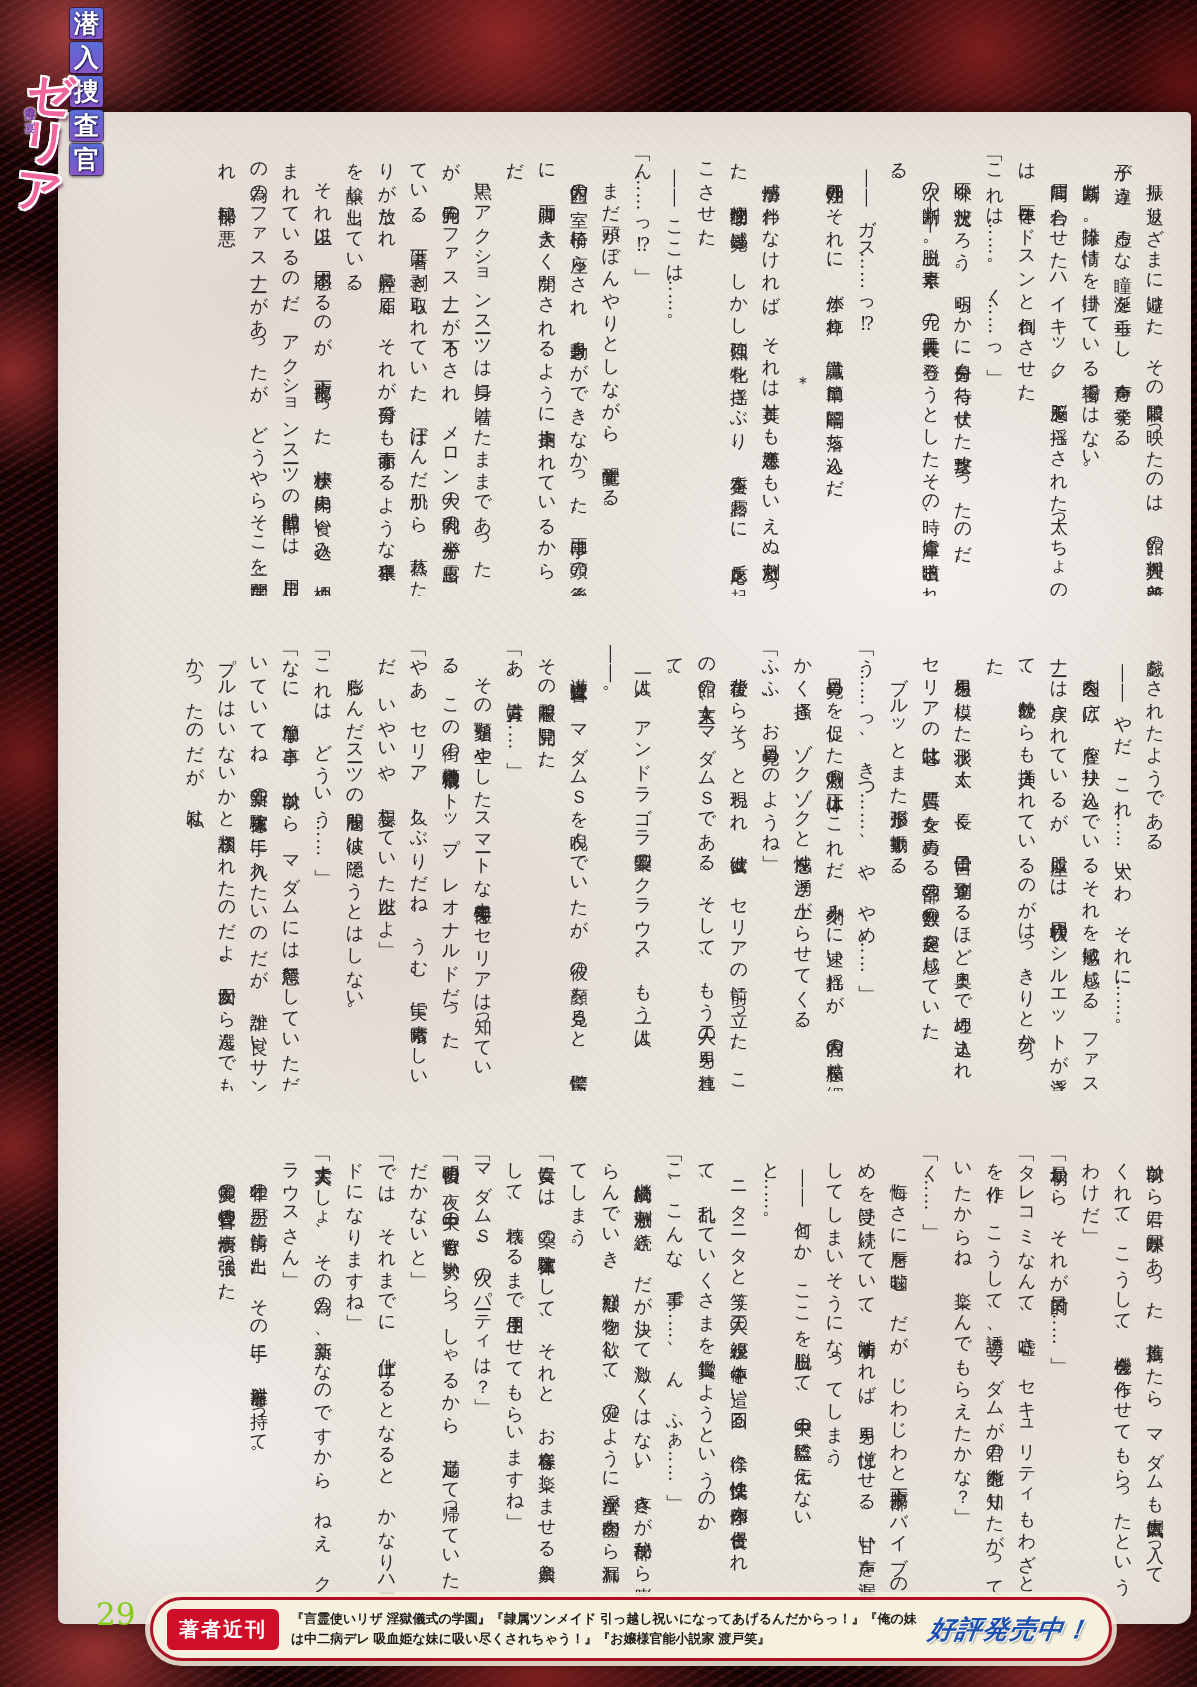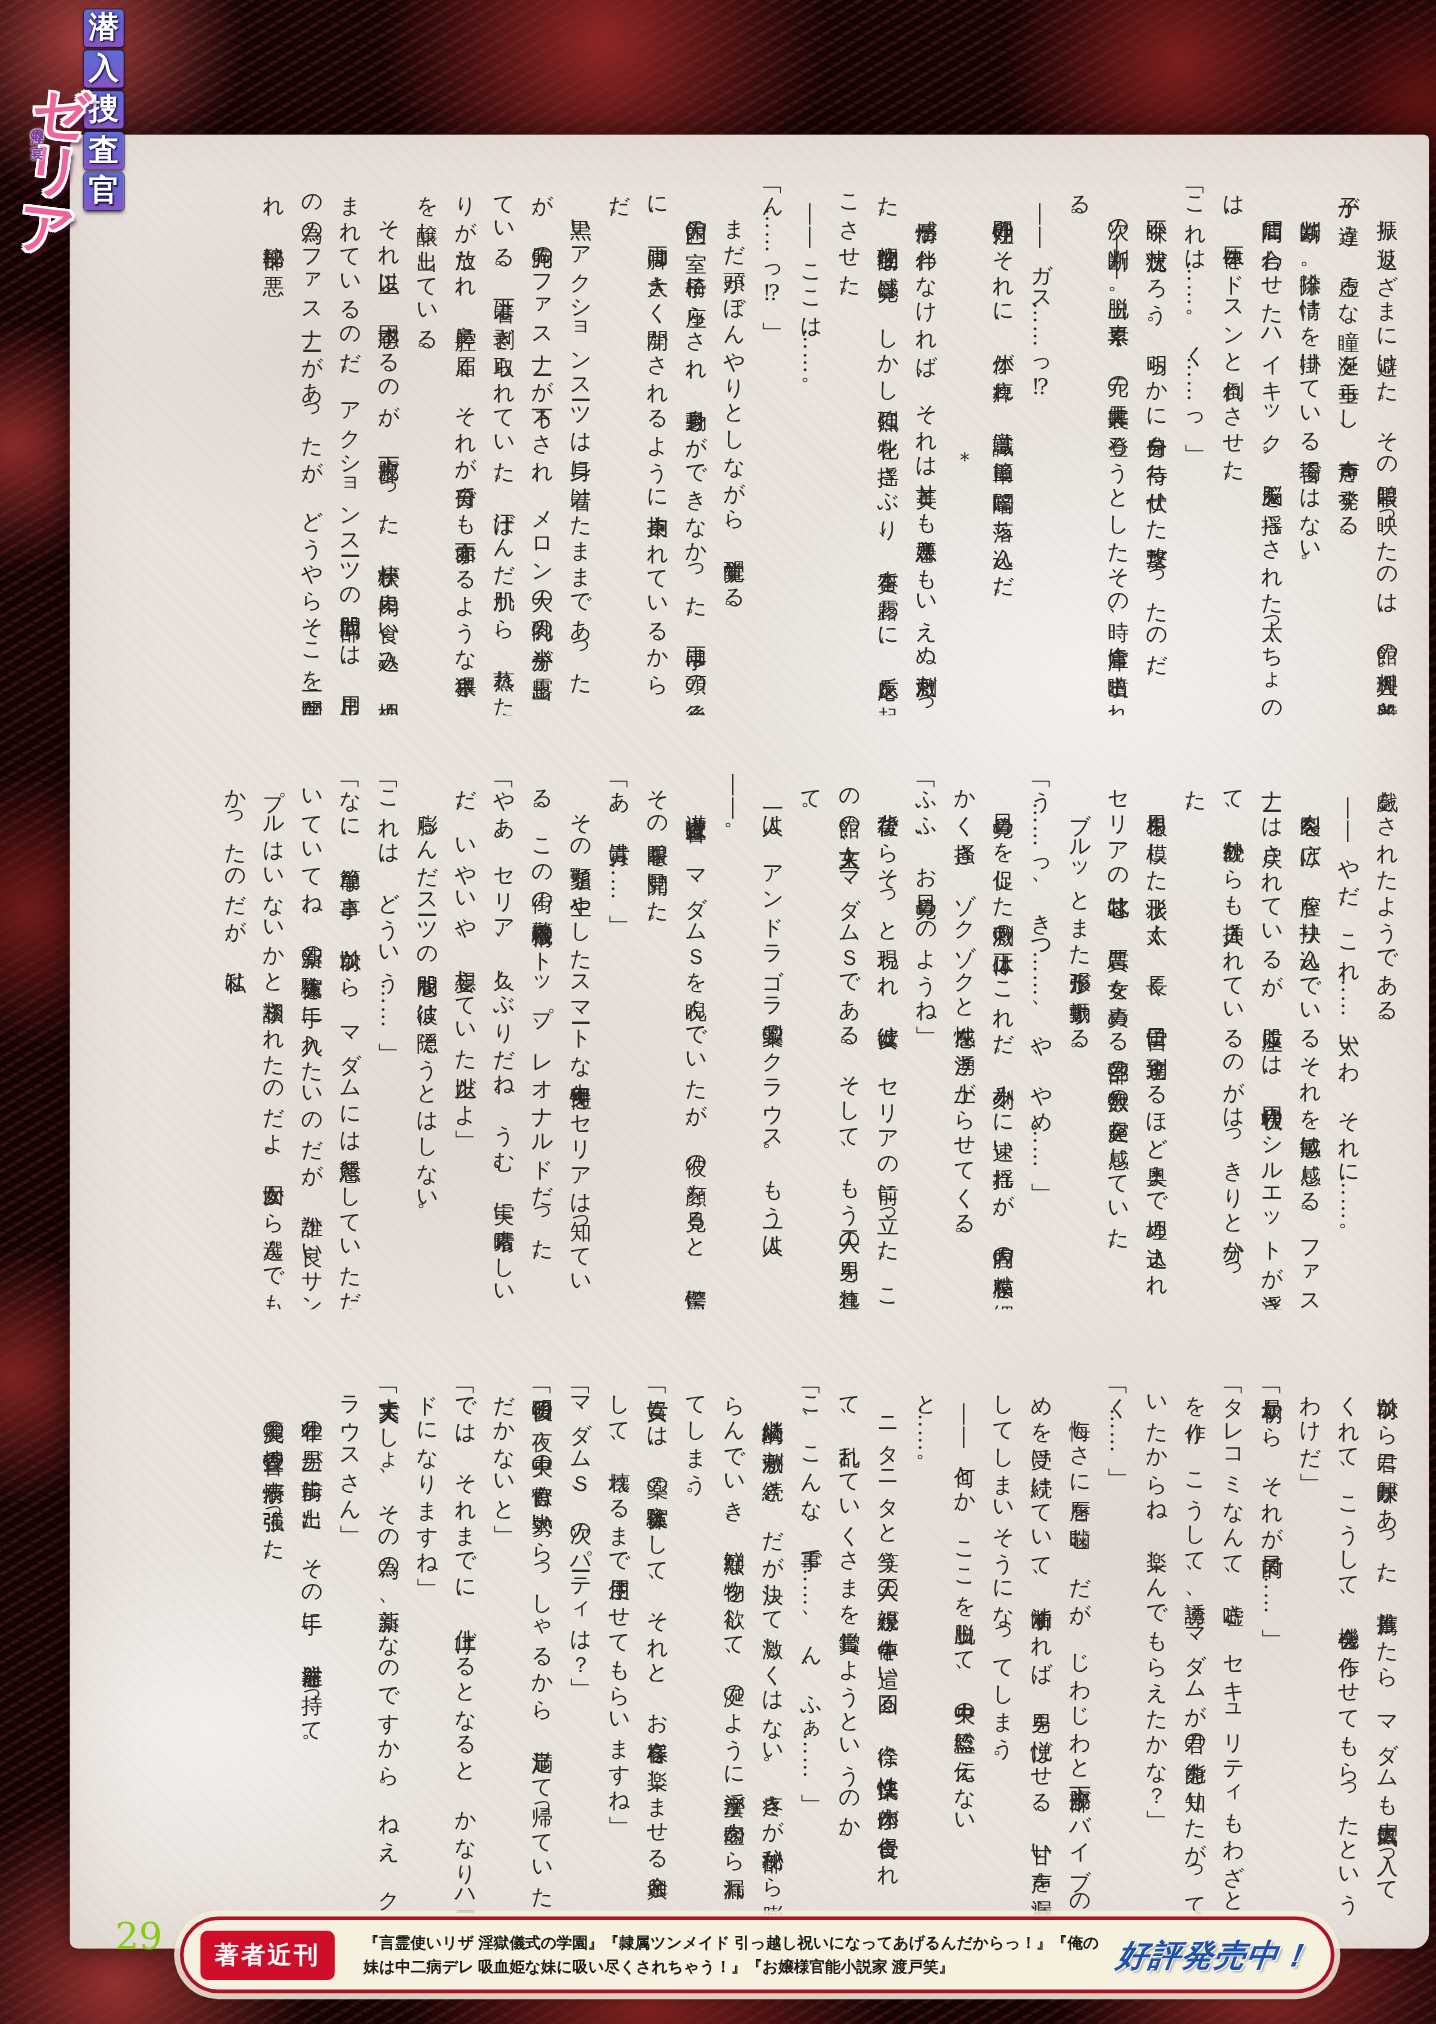--- a/index.html
+++ b/index.html
@@ -99,21 +99,21 @@
     display:flex;align-items:center;
     padding:0 16px 0 14px;
     z-index:7;
   }
   .banner-label{
     background:#cf0f2a;color:#fff;font-weight:bold;font-size:20px;
     padding:7px 12px;border-radius:6px;white-space:nowrap;
     letter-spacing:2px;
   }
   .banner-titles{
-    width:628px;margin-left:24px;
+    width:628px;margin-left:12px;
     font-size:13px;line-height:1.55;font-weight:bold;color:#1d1a18;
   }
   .banner-promo{
     margin-left:10px;white-space:nowrap;
     color:#1c4fae;font-size:26px;font-weight:bold;font-style:italic;
     transform:skewX(-8deg);
     text-shadow:1px 1px 0 #ffffff, 2px 2px 2px rgba(0,0,0,.35);
     letter-spacing:1px;
   }
 </style>

